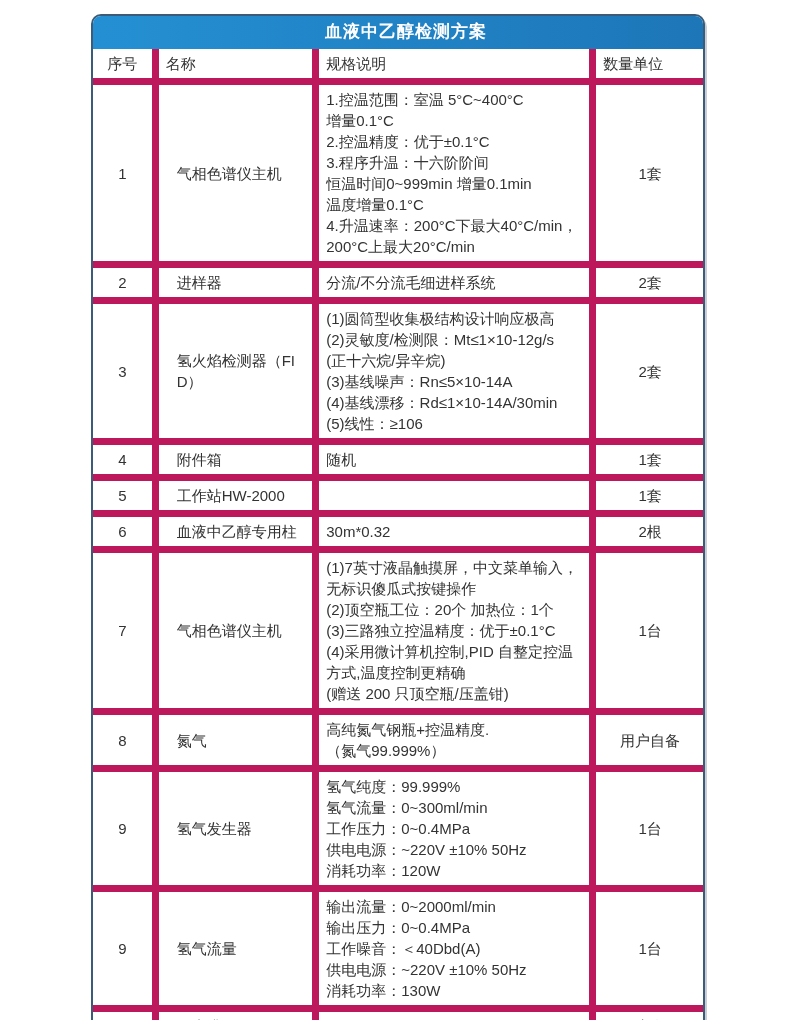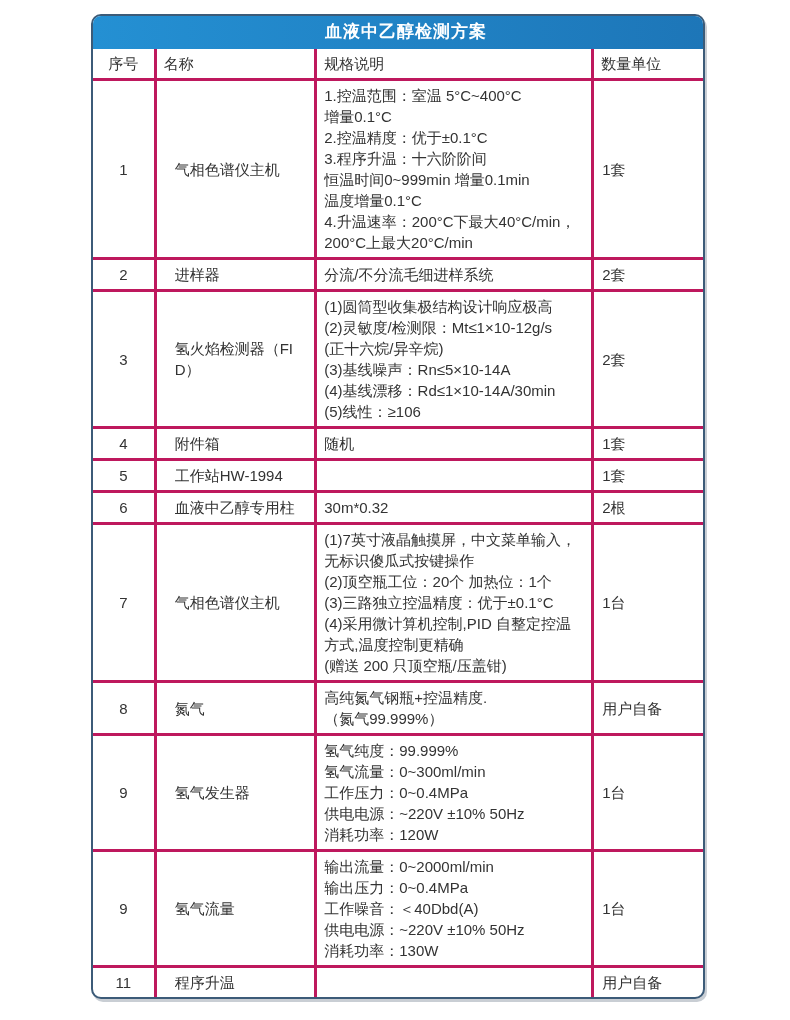--- a/index.html
+++ b/index.html
@@ -40,21 +40,21 @@
   }
   table.spec-table {
     width: 100%;
     border-collapse: collapse;
     border-style: hidden; 
     table-layout: fixed;
     font-size: 15px;
     color: #333333;
   }
   .spec-table th, .spec-table td {
-    border: 3px solid #be185d;
+    border: 7px solid #be185d;
     padding: 4px 7px;
     text-align: left;
     vertical-align: middle;
     font-weight: normal;
     line-height: 21px;
     word-break: break-all;
   }
   .spec-table th {
     background: #ffffff;
     padding-top: 4px;
@@ -65,20 +65,21 @@
   }
   .spec-table td.name {
     padding-left: 18px;
     padding-right: 4px;
   }
   .spec-table td.spec {
     white-space: pre-line;
   }
   .spec-table td.qty {
     padding-left: 8px;
+    text-align: center;
   }
 </style>
 </head>
 <body>
 
 <div class="page">
   <div class="card">
     <div class="title-bar">血液中乙醇检测方案</div>
     <table class="spec-table">
       <colgroup>
@@ -127,21 +128,21 @@
             <td class="qty">2套</td>
           </tr>
           <tr>
             <td class="num">4</td>
             <td class="name">附件箱</td>
             <td class="spec">随机</td>
             <td class="qty">1套</td>
           </tr>
           <tr>
             <td class="num">5</td>
-            <td class="name">工作站HW-1994</td>
+            <td class="name">工作站HW-2000</td>
             <td class="spec"></td>
             <td class="qty">1套</td>
           </tr>
           <tr>
             <td class="num">6</td>
             <td class="name">血液中乙醇专用柱</td>
             <td class="spec">30m*0.32</td>
             <td class="qty">2根</td>
           </tr>
           <tr>

